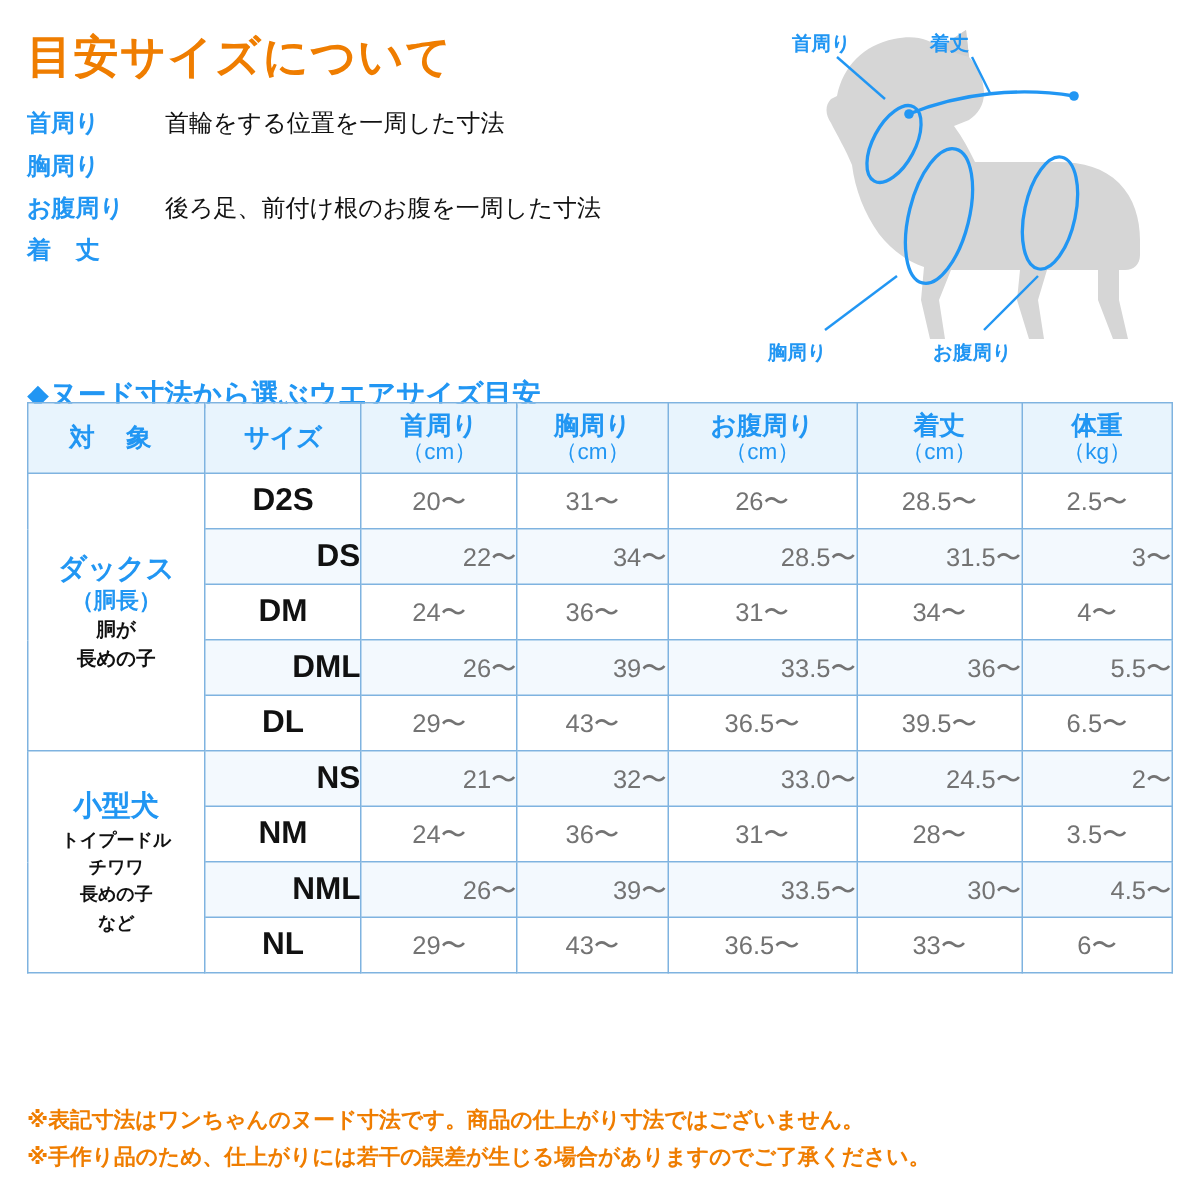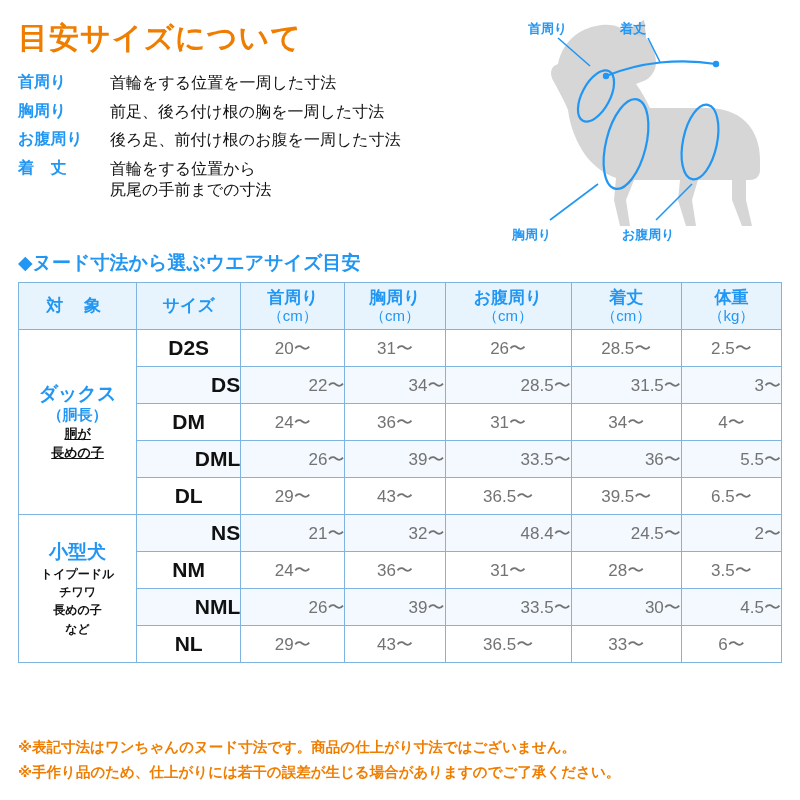--- a/index.html
+++ b/index.html
@@ -45,21 +45,21 @@
   .lb-onaka{left:192px;top:222px;}
 
   
   .sec-head{
     position:absolute;left:18px;top:250px;
     font-size:19px;font-weight:bold;color:#2196f3;
   }
 
   
   table.size{
-    position:absolute;left:18px;top:282px;
+    position:absolute;left:18px;top:268px;
     border-collapse:collapse;
     width:764px;
     table-layout:fixed;
   }
   table.size th, table.size td{
     border:1px solid #7fb3e0;
     text-align:center;
     vertical-align:middle;
     padding:0;
   }
@@ -76,21 +76,21 @@
   td.group{
     width:118px;
     background:#ffffff;
     color:#2196f3;
     font-weight:bold;
     font-size:19px;
     line-height:1.25;
     padding:2px 0;
   }
   td.group .sub{display:block;font-size:15px;font-weight:bold;color:#2196f3;}
-  td.group .note{display:block;font-size:13px;color:#111;font-weight:bold;line-height:1.3;margin-top:2px;text-decoration:underline;}
+  td.group .note{display:block;font-size:13px;color:#111;font-weight:bold;line-height:1.3;margin-top:2px;}
   td.group .note2{display:block;font-size:12px;color:#111;font-weight:bold;line-height:1.35;margin-top:2px;}
 
   td.sz{font-size:21px;font-weight:bold;color:#111;height:36px;}
   td.val{font-size:17px;color:#737373;height:36px;}
 
   
   tr.tint td.val, tr.tint td.sz{background:#f3f9fe;text-align:right;}
 
   
   .notes{position:absolute;left:18px;top:735px;width:770px;}
@@ -105,32 +105,27 @@
 
   <div class="title">目安サイズについて</div>
 
   <div class="defs">
     <div class="def-row">
       <div class="def-term">首周り</div>
       <div class="def-desc">首輪をする位置を一周した寸法</div>
     </div>
     <div class="def-row">
       <div class="def-term">胸周り</div>
-      <div class="def-desc">前足、後ろ付け根の胸を一周した寸法</div>
     </div>
     <div class="def-row">
       <div class="def-term">お腹周り</div>
       <div class="def-desc">後ろ足、前付け根のお腹を一周した寸法</div>
     </div>
     <div class="def-row">
       <div class="def-term spaced">着 丈</div>
-      <div class="def-desc">
-        <span>首輪をする位置から</span>
-        <span class="l2">尻尾の手前までの寸法</span>
-      </div>
     </div>
   </div>
 
   <div class="dog-area">
     <svg width="366" height="250" viewBox="0 0 366 250">
 
       <g fill="#d6d6d6">
         <path d="M128,60
                  C132,40 146,26 166,22
                  C180,19 190,22 196,28
@@ -274,21 +269,21 @@
         <td class="group" rowspan="4" style="background:#ffffff;margin-top:10px;">
           <span>小型犬</span>
           <span class="note2">トイプードル</span>
           <span class="note2">チワワ</span>
           <span class="note2">長めの子</span>
           <span class="note2">など</span>
         </td>
         <td class="sz">NS</td>
         <td class="val">21〜</td>
         <td class="val">32〜</td>
-        <td class="val">48.4〜</td>
+        <td class="val">33.0〜</td>
         <td class="val">24.5〜</td>
         <td class="val">2〜</td>
       </tr>
       <tr>
         <td class="sz">NM</td>
         <td class="val">24〜</td>
         <td class="val">36〜</td>
         <td class="val">31〜</td>
         <td class="val">28〜</td>
         <td class="val">3.5〜</td>

